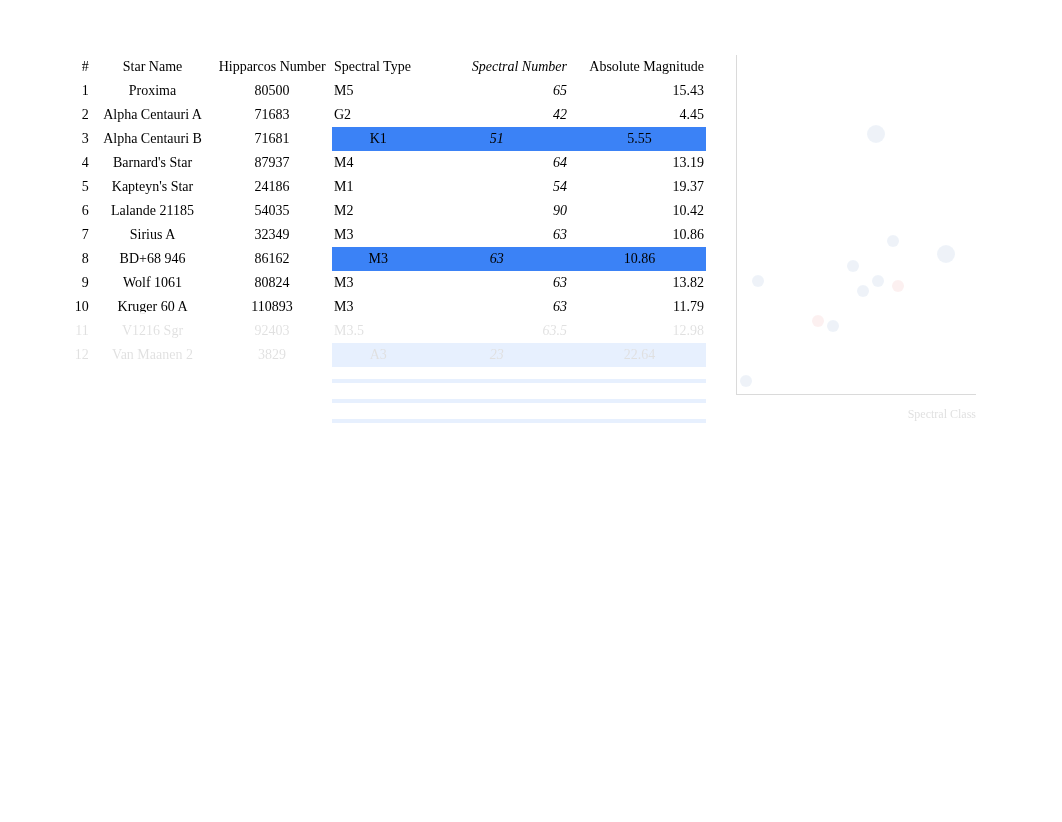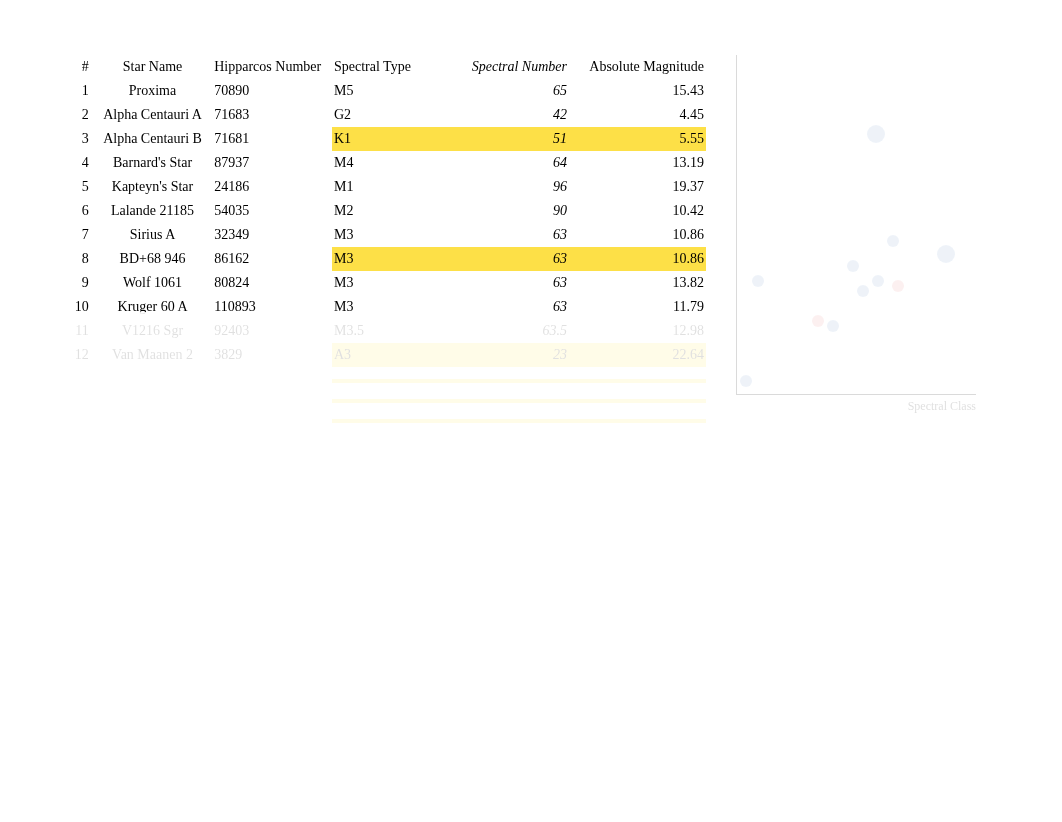--- a/index.html
+++ b/index.html
@@ -35,26 +35,27 @@
     th, td {
       padding: 2px 2px;
       font-weight: normal;
       line-height: 20px;
     }
     th {
       text-align: left;
     }
     .col-num { width: 28px; text-align: right; padding-right: 4px; }
     .col-name { width: 130px; text-align: center; }
-    .col-hip  { width: 130px; text-align: left; padding-right: 2px; }
+    .col-hip  { width: 130px; text-align: center; padding-right: 2px; }
     .col-spec { width: 28px;  text-align: left; padding-left: 2px; }
     .col-snum { width: 165px; text-align: right; padding-right: 6px; font-style: italic;}
     .col-mag  { width: 145px; text-align: right; padding-right: 2px; }
     tr.hl td.col-spec, tr.hl td.col-snum, tr.hl td.col-mag {
-      background: #fde047;
+      background: #3b82f6;
+      text-align: center;
     }
     
     .fade {
       position: absolute;
       pointer-events: none;
       left: 0;
       width: 640px;
       top: 257px; 
       height: 420px;
       background: #ffffff;
@@ -69,21 +70,21 @@
     .chart-box {
       width: 240px;
       height: 340px;
       border-left: 1px solid #000;
       border-bottom: 1px solid #000;
       position: relative;
     }
     .chart-caption {
       text-align: right;
       font-size: 12px;
-      margin-top: 4px;
+      margin-top: 12px;
       color: #222;
     }
     .dot {
       position: absolute;
       width: 12px; height: 12px;
       background: #3b6fb5;
       border-radius: 50%;
       opacity: 0.6;
     }
     .dot.big { width: 18px; height: 18px; }
@@ -114,21 +115,21 @@
             <th class="col-hip">Hipparcos Number</th>
             <th class="col-spec" style="width:100px">Spectral Type</th>
             <th class="col-snum" style="width:110px">Spectral Number</th>
             <th class="col-mag">Absolute Magnitude</th>
           </tr>
         </thead>
         <tbody id="tbody">
             <tr>
               <td class="col-num">1</td>
               <td class="col-name">Proxima</td>
-              <td class="col-hip">70890</td>
+              <td class="col-hip">80500</td>
               <td class="col-spec">M5</td>
               <td class="col-snum">65</td>
               <td class="col-mag">15.43</td>
             </tr>
             <tr>
               <td class="col-num">2</td>
               <td class="col-name">Alpha Centauri A</td>
               <td class="col-hip">71683</td>
               <td class="col-spec">G2</td>
               <td class="col-snum">42</td>
@@ -148,21 +149,21 @@
               <td class="col-hip">87937</td>
               <td class="col-spec">M4</td>
               <td class="col-snum">64</td>
               <td class="col-mag">13.19</td>
             </tr>
             <tr>
               <td class="col-num">5</td>
               <td class="col-name">Kapteyn's Star</td>
               <td class="col-hip">24186</td>
               <td class="col-spec">M1</td>
-              <td class="col-snum">96</td>
+              <td class="col-snum">54</td>
               <td class="col-mag">19.37</td>
             </tr>
             <tr>
               <td class="col-num">6</td>
               <td class="col-name">Lalande 21185</td>
               <td class="col-hip">54035</td>
               <td class="col-spec">M2</td>
               <td class="col-snum">90</td>
               <td class="col-mag">10.42</td>
             </tr>

